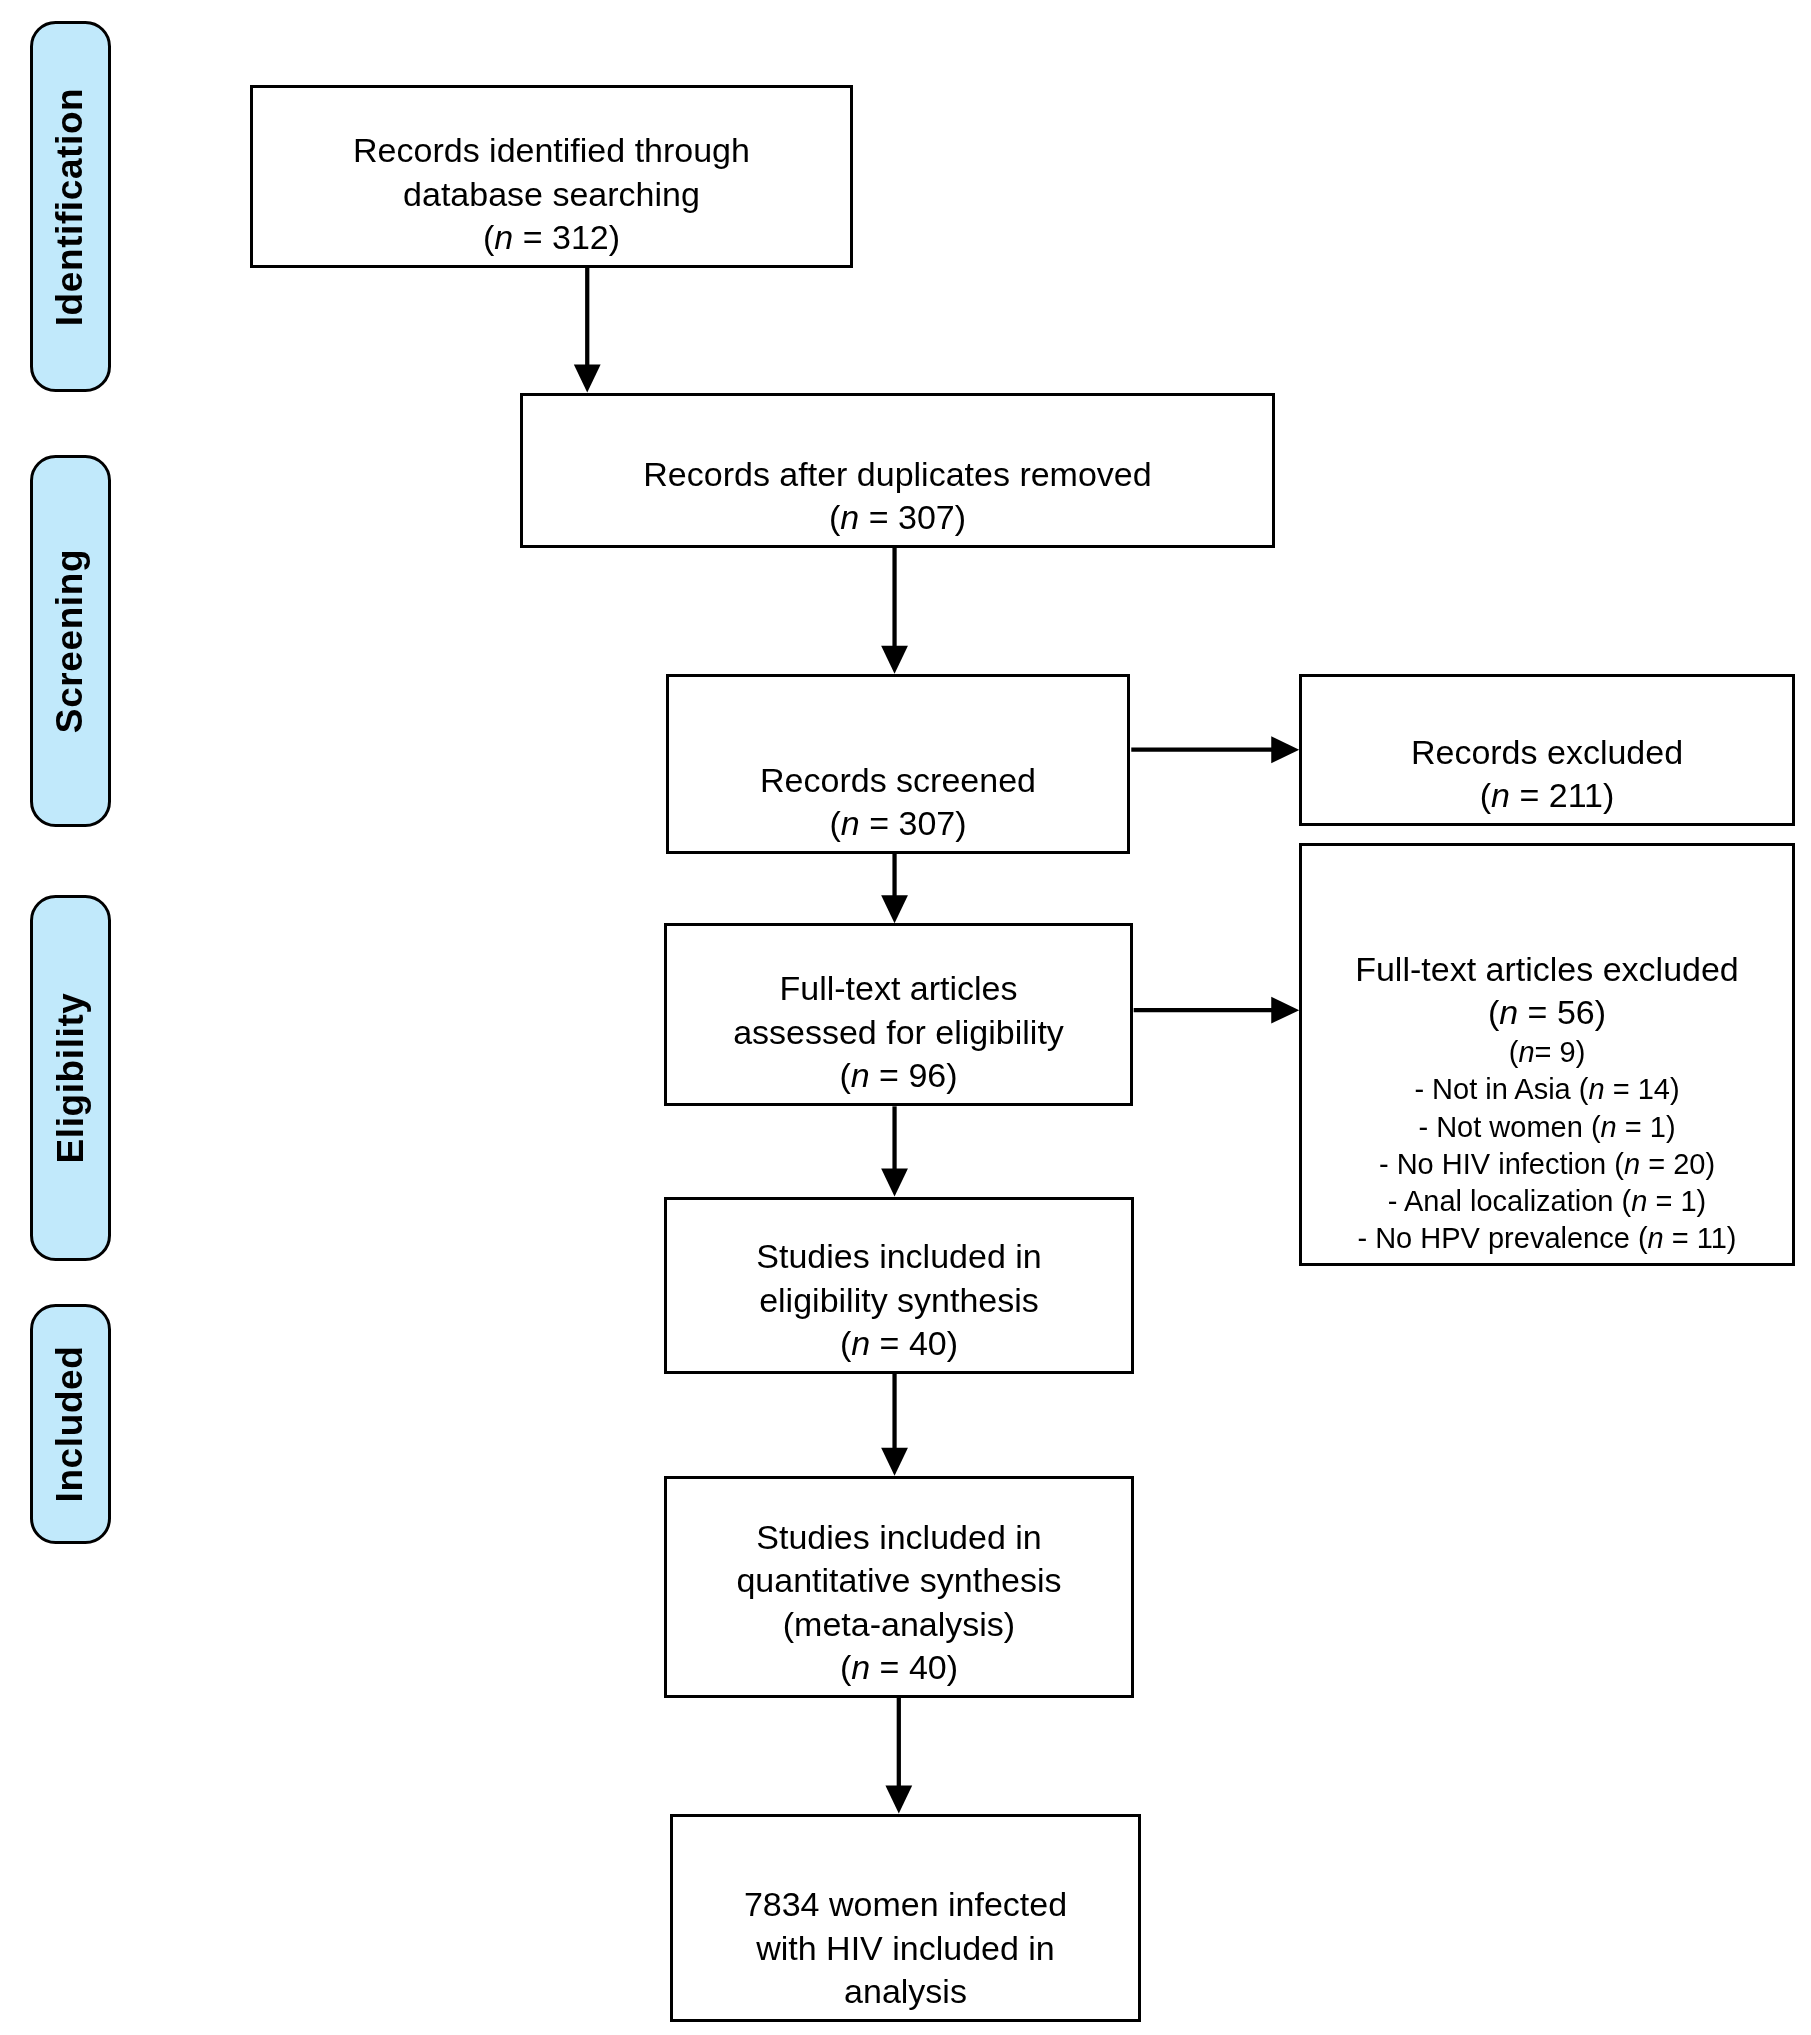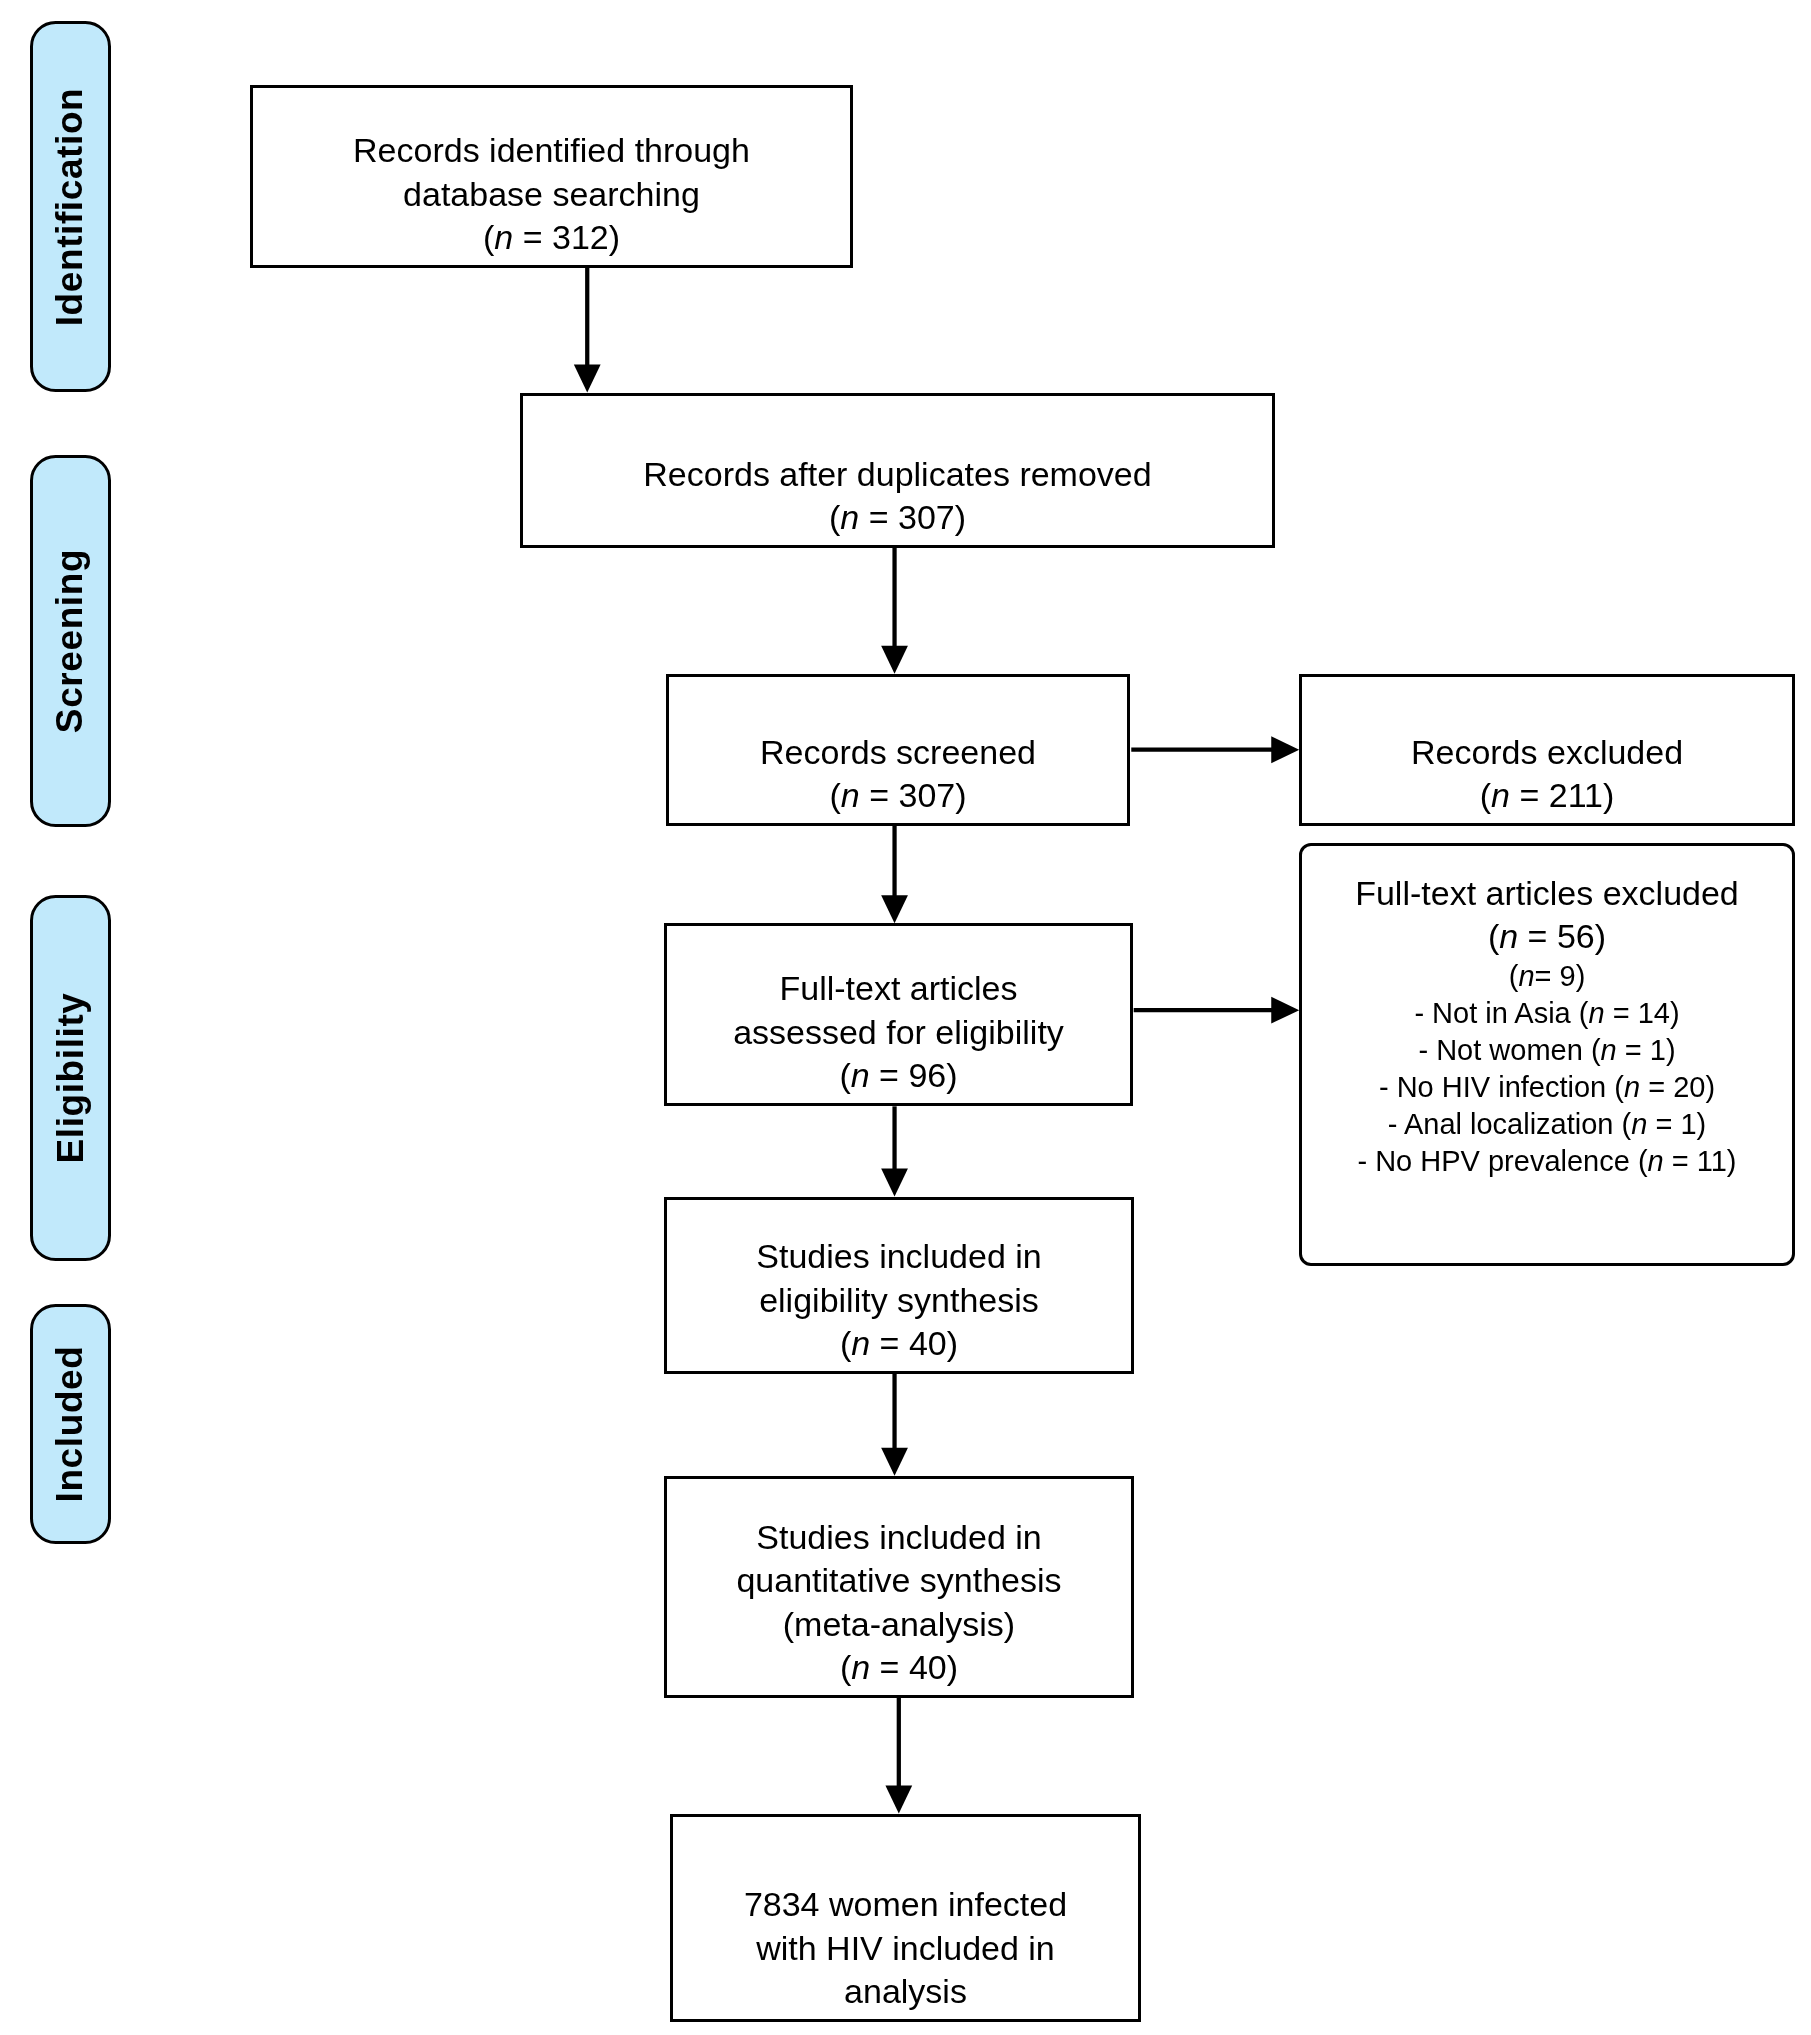--- a/index.html
+++ b/index.html
@@ -53,23 +53,22 @@
     flex-direction: column;
     align-items: center;
     justify-content: flex-end;
     text-align: center;
     font-size: 34px;
     line-height: 1.27;
     z-index: 2;
     padding: 6px 7.3px;
   }
   .flow-box.top-align {
-    justify-content: flex-start;
+    justify-content: flex-end;
     padding-top: 25.6px;
-    border-radius: 12px;
   }
   .flow-box .line {
     white-space: nowrap;
   }
   .flow-box .line.reason {
     font-size: 29px;
     line-height: 1.28;
   }
   svg line { stroke: var(--line-color); stroke-width: 7; }
   svg polygon { fill: var(--line-color); }
@@ -129,21 +128,21 @@
   <div class="line">Records identified through</div>
   <div class="line">database searching</div>
   <div class="line">(<i>n</i> = 312)</div>
 </div>
 
 <div class="flow-box" style="left:520px; top:393px; width:755px; height:155px">
   <div class="line">Records after duplicates removed</div>
   <div class="line">(<i>n</i> = 307)</div>
 </div>
 
-<div class="flow-box" style="left:666px; top:674px; width:464px; height:152px">
+<div class="flow-box" style="left:666px; top:674px; width:464px; height:180px">
   <div class="line">Records screened</div>
   <div class="line">(<i>n</i> = 307)</div>
 </div>
 
 <div class="flow-box" style="left:664px; top:923px; width:469px; height:183px">
   <div class="line">Full-text articles</div>
   <div class="line">assessed for eligibility</div>
   <div class="line">(<i>n</i> = 96)</div>
 </div>
 

